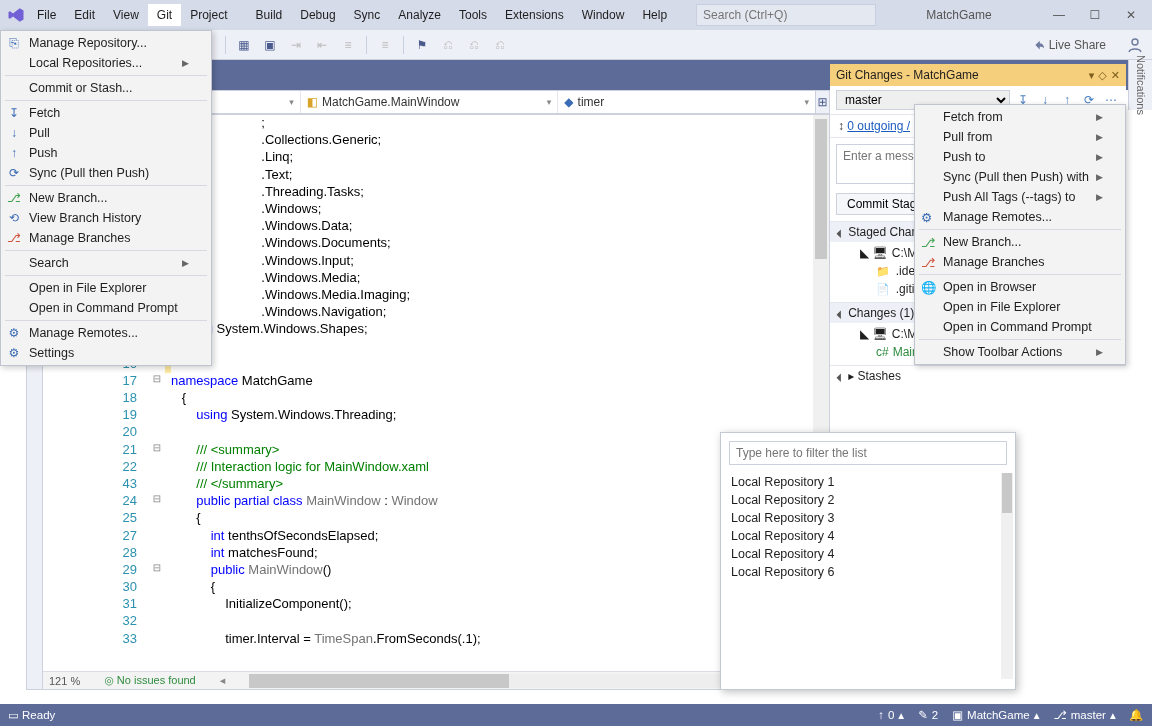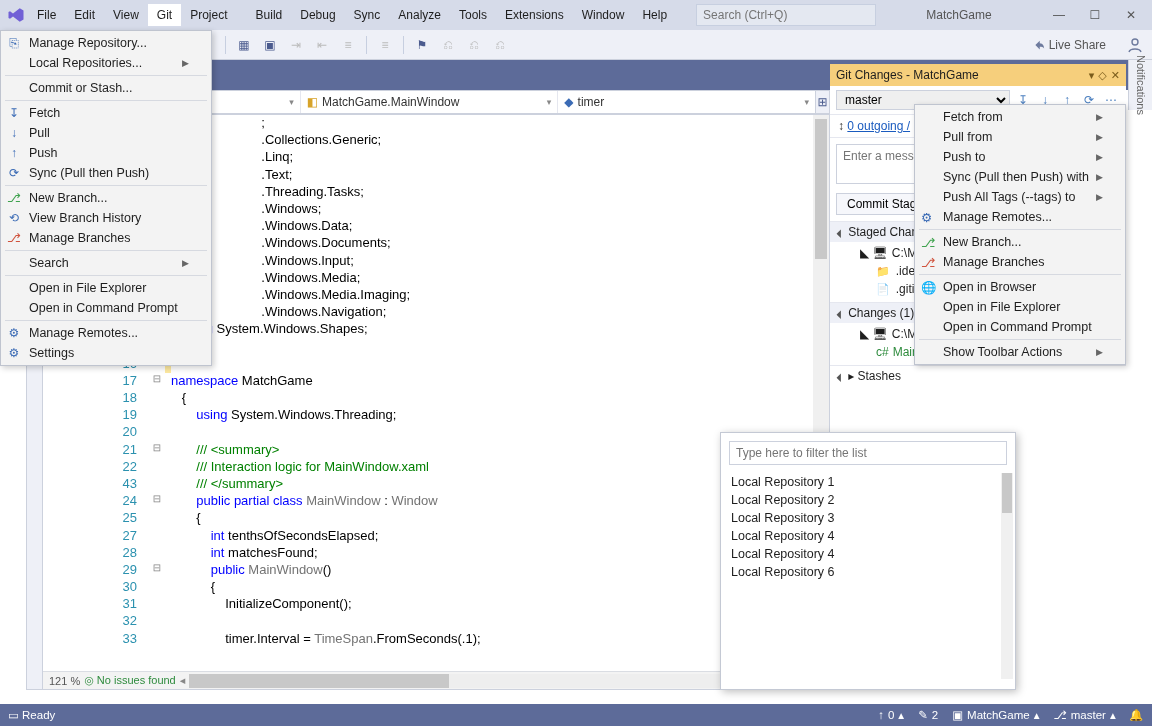--- a/index.html
+++ b/index.html
@@ -52,21 +52,21 @@
   .fold { width:16px; color:#888; text-align:center; font-size:10px;}
   .margin-bar{width:6px;}
   .code { color:#000; }
   .code .kw { color:#0000ff; }
   .code .tp { color:#737373; }
   .code .cm { color:#008000; }
   .bookmark { background:#fde9a1; width:6px; height:17px; display:inline-block;}
   .editor-lines{position:absolute; left:0; top:0; right:0;}
   .editor-scrollbar{position:absolute; right:0; top:0; bottom:18px; width:16px; background:#f0f0f0;}
   .editor-scrollbar .thumb{position:absolute; top:4px; left:2px; right:2px; height:140px; background:#c8c8c8;}
-  .editor-hscroll{position:absolute; left:0; right:0; bottom:0; height:18px; background:#f3f3f3; border-top:1px solid #dadde3; display:flex; align-items:center; font-size:11px; color:#555; padding:0 6px; gap:4px;}
+  .editor-hscroll{position:absolute; left:0; right:0; bottom:0; height:18px; background:#f3f3f3; border-top:1px solid #dadde3; display:flex; align-items:center; font-size:11px; color:#555; padding:0 6px; gap:24px;}
   .editor-hscroll .track{flex:1; height:14px; background:#eee; position:relative;}
   .editor-hscroll .track .th{position:absolute; left:0; top:0; bottom:0; width:260px; background:#c8c8c8;}
   .left-vertical-bar{position:absolute; top:90px; left:26px; width:16px; bottom:36px; background:#eef0f7; border:1px solid #ccd1dd; border-right:none;}
 
   
   .git-panel { position:absolute; top:64px; right:26px; width:296px; bottom:36px; background:#fff; }
   .git-panel .hdr { background:#f6cf7c; height:22px; display:flex; align-items:center; padding:0 6px; font-size:12px; }
   .git-panel .hdr .ctrls{margin-left:auto; display:flex; gap:4px; color:#7a5c1b; font-size:11px;}
   .git-panel .row-branch { display:flex; align-items:center; padding:4px 6px; gap:4px; border-bottom:1px solid #e5e7ef;}
   .git-panel .row-branch select{flex:1; height:20px; border:1px solid #ccd1dd; font-size:12px; padding:1px 4px;}

